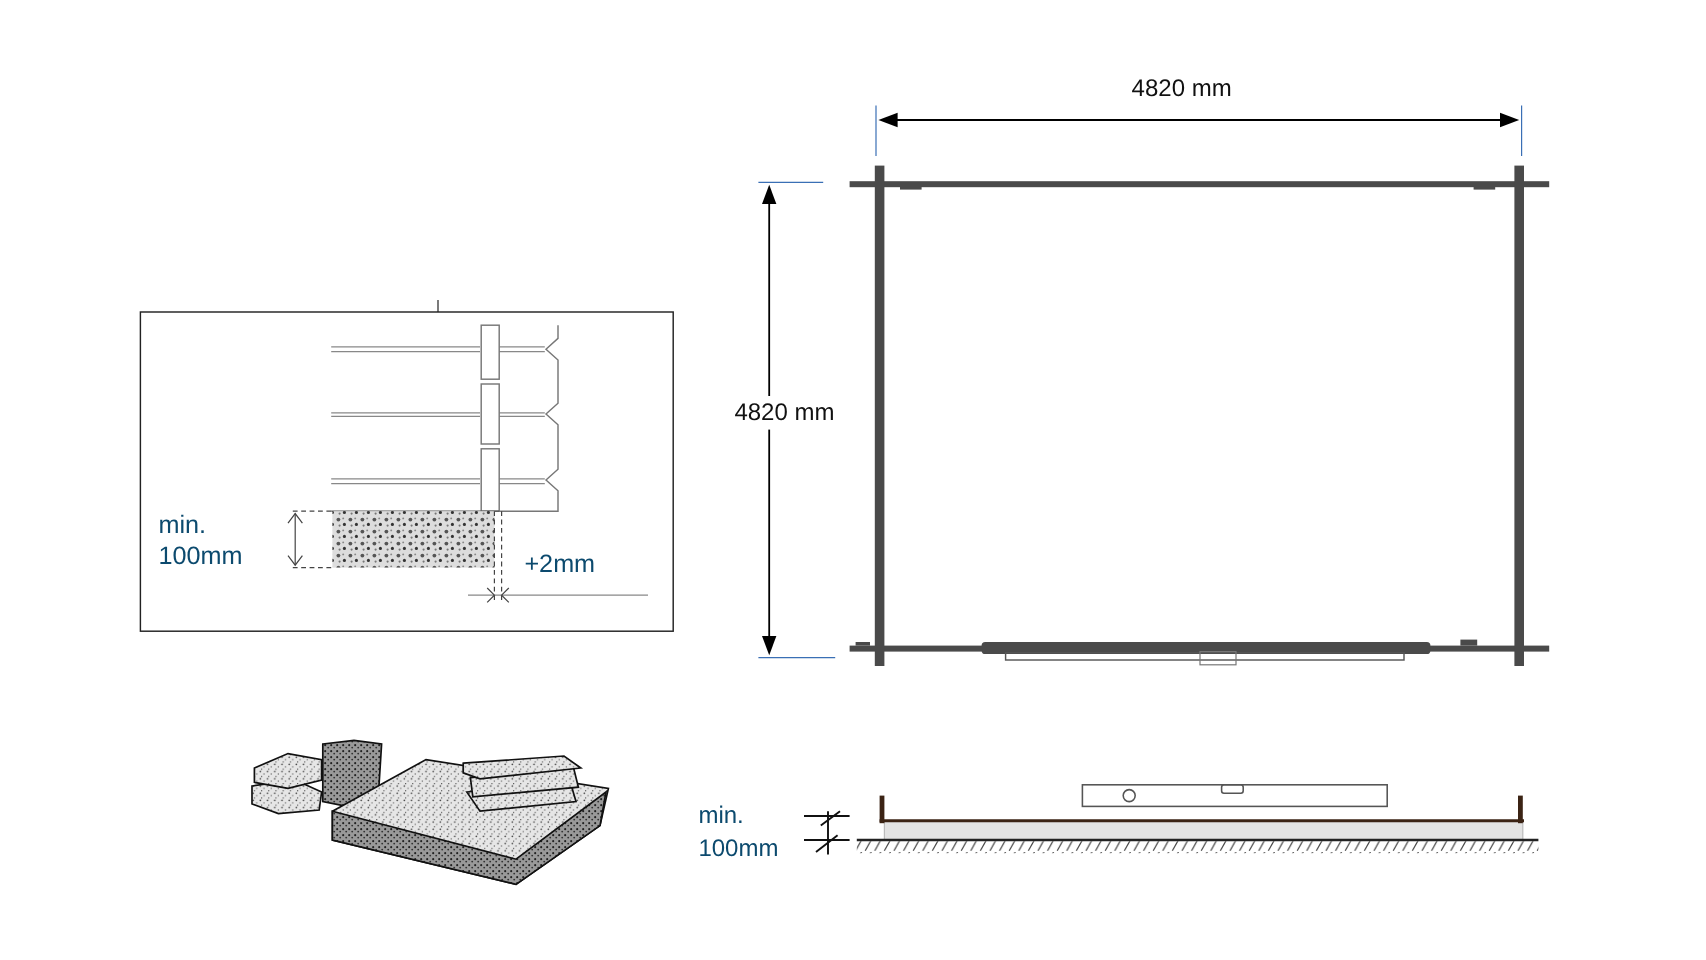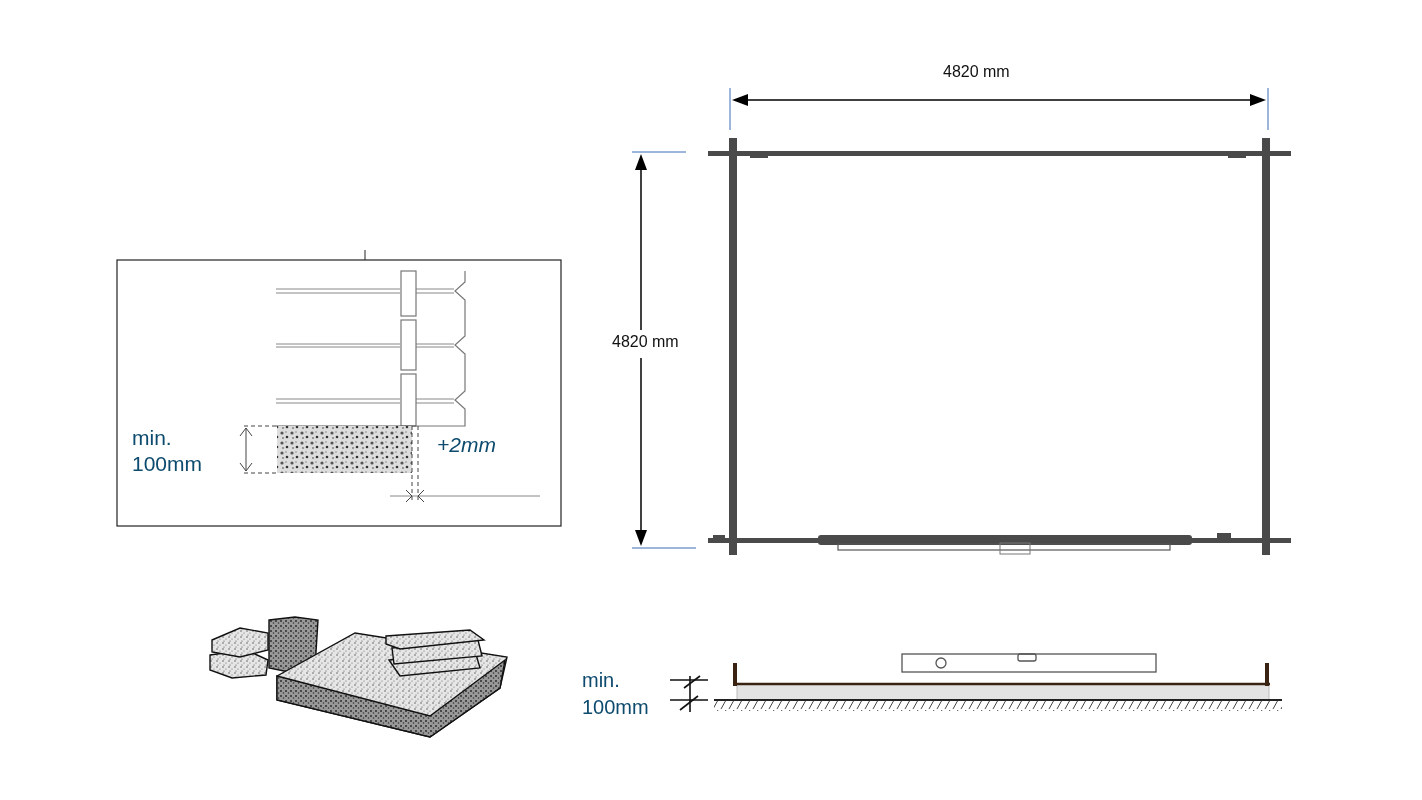--- a/index.html
+++ b/index.html
@@ -1,18 +1,18 @@
 <!DOCTYPE html>
 <html><head>
 <meta charset="utf-8">
 <style>
   html,body{margin:0;padding:0;background:#fff;}
   body{width:1422px;height:800px;position:relative;overflow:hidden;font-family:"Liberation Sans",sans-serif;}
   .lbl{position:absolute;color:#222;white-space:nowrap;}
-  .dim-title{font-size:16px;color:#111;}
+  .dim-title{font-size:20px;color:#111;}
   .detail-text{font-size:21px;color:#0c4a6e;line-height:26px;}
   svg{position:absolute;left:0;top:0;}
 </style>
 </head>
 <body>
 
 <svg width="1422" height="800" viewBox="0 0 1422 800">
   <defs>
     <pattern id="stone" width="10" height="10" patternUnits="userSpaceOnUse">
       <rect width="10" height="10" fill="#ddd"></rect>
@@ -150,18 +150,18 @@
   </g>
 </svg>
 
 <div class="lbl dim-title" style="left:943px;top:63px;">4820 mm</div>
 <div class="lbl dim-title" style="left:610px;top:333px;background:#fff;padding:0 2px;">4820 mm</div>
 
 <div class="lbl detail-text" style="left:132px;top:425px;">
   <div>min.</div>
   <div>100mm</div>
 </div>
-<div class="lbl detail-text" style="left:437px;top:432px;font-style:italic;">+2mm</div>
+<div class="lbl detail-text" style="left:437px;top:458px;">+2mm</div>
 
 <div class="lbl detail-text" style="left:582px;top:667px;font-size:20px;line-height:27px;">
   <div>min.</div>
   <div>100mm</div>
 </div>
 
 </body></html>

